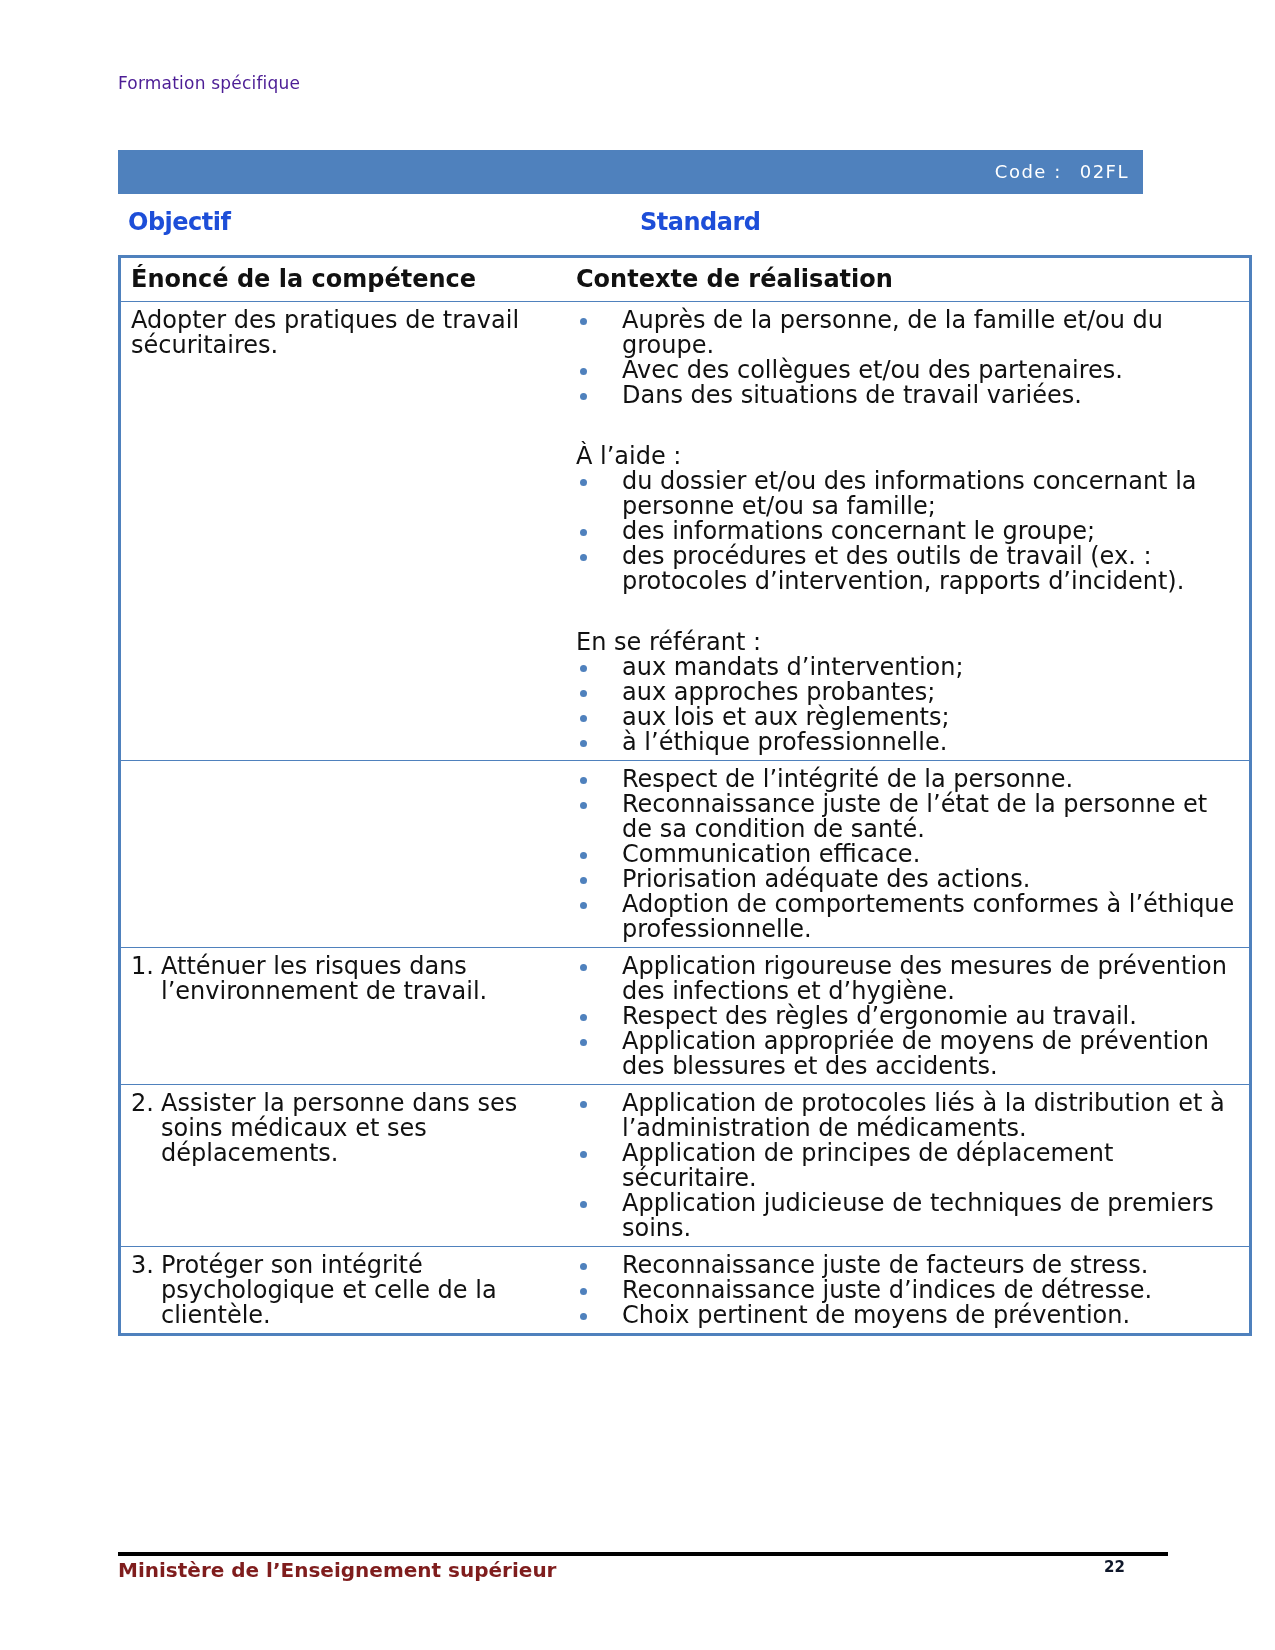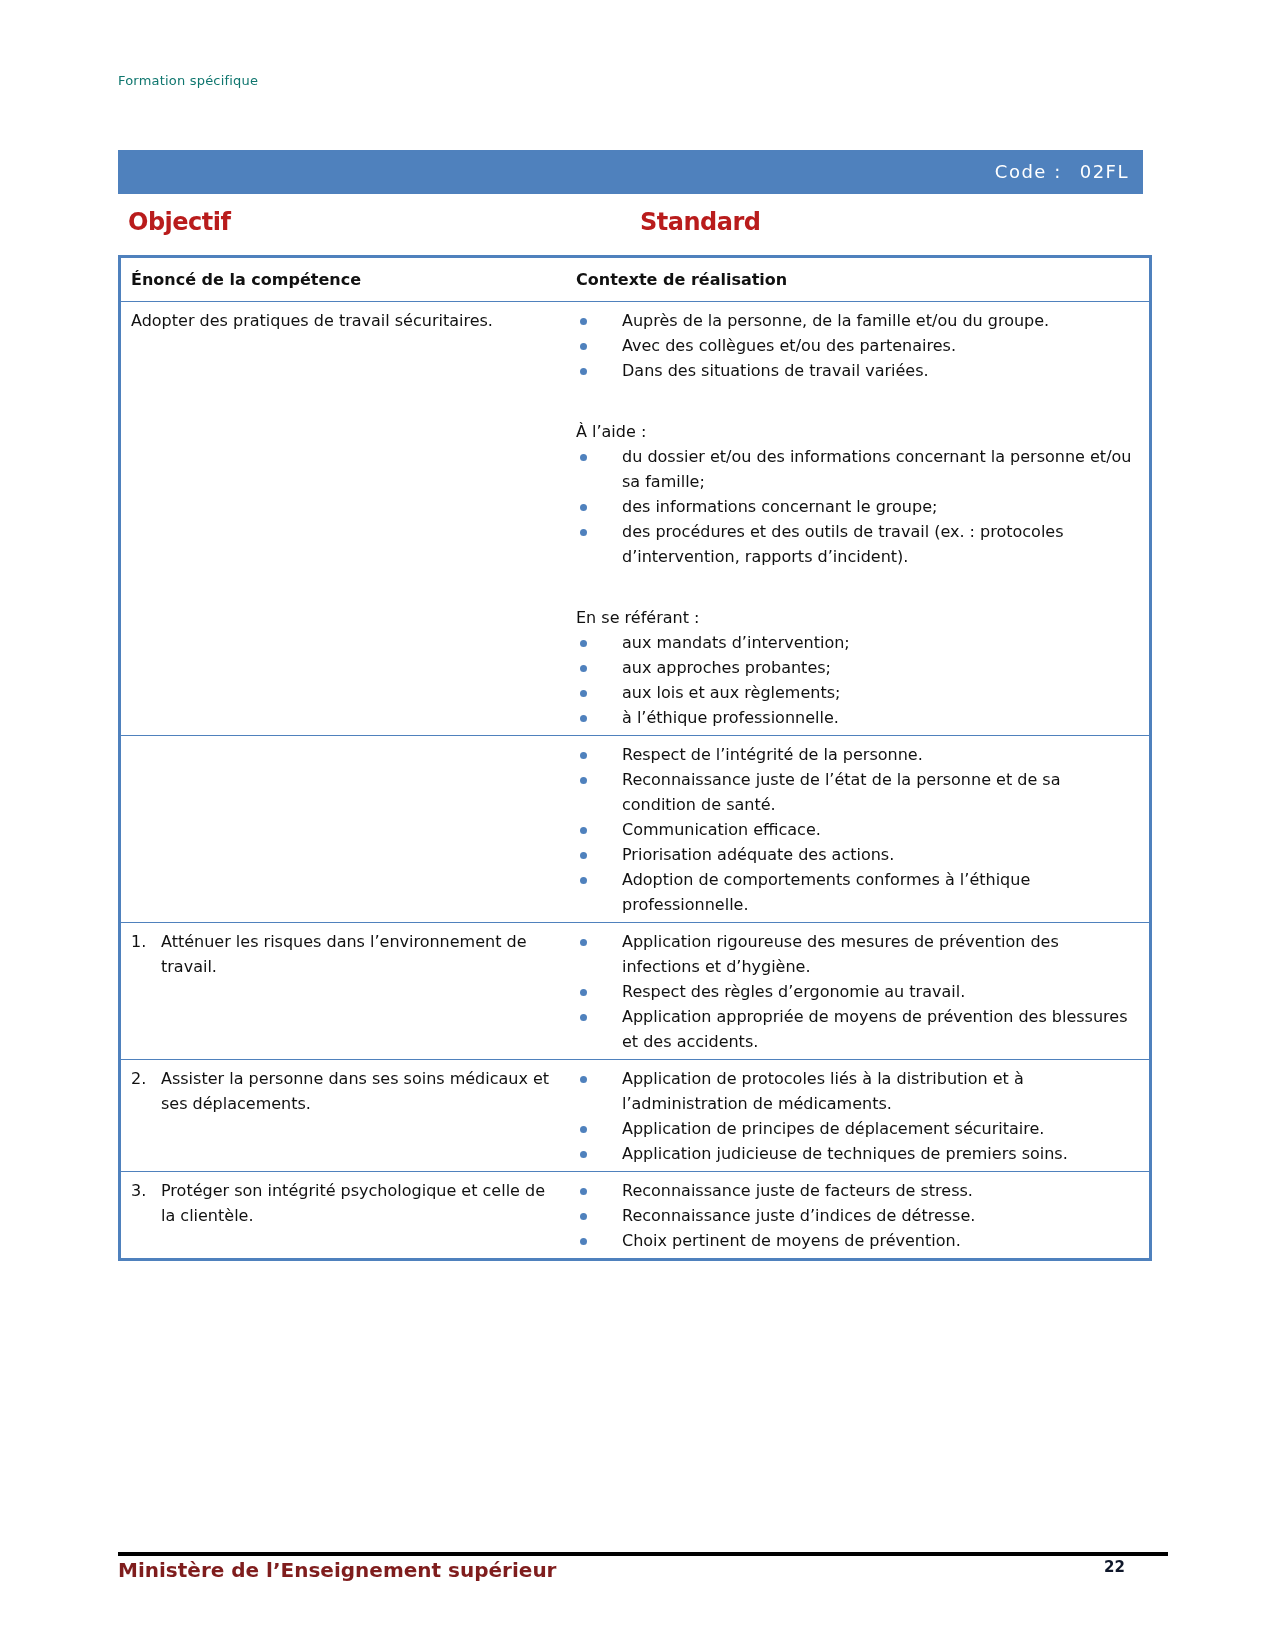--- a/index.html
+++ b/index.html
@@ -1,27 +1,27 @@
 <!DOCTYPE html>
 <html><head>
 <meta charset="utf-8">
 <style>
   html, body { margin: 0; padding: 0; background: #ffffff; }
   body { width: 1275px; height: 1650px; position: relative; overflow: hidden;
          font-family: "DejaVu Sans", sans-serif; color: #111; }
-  .running-head { position: absolute; left: 118px; top: 73px; font-size: 13px; color: #0f766e; letter-spacing: 0.2px; }
+  .running-head { position: absolute; left: 118px; top: 73px; font-size: 17px; color: #4c1d95; letter-spacing: 0.2px; }
   .code-bar { position: absolute; left: 118px; top: 150px; width: 1025px; height: 44px; background: #4f81bd; }
   .code-text { position: absolute; right: 14px; top: 0; height: 44px; line-height: 44px; color: #fff; font-size: 18px; letter-spacing: 1.5px; }
   .code-text .sep { display: inline-block; width: 18px; }
-  .col-head { position: absolute; top: 208px; font-size: 24px; font-weight: bold; color: #b91c1c; letter-spacing: -0.5px; }
+  .col-head { position: absolute; top: 208px; font-size: 24px; font-weight: bold; color: #1d4ed8; letter-spacing: -0.5px; }
   .col-head.obj { left: 128px; }
   .col-head.std { left: 640px; }
 
-  table.comp { position: absolute; left: 118px; top: 255px; width: 1034px; border-collapse: collapse;
-               border: 3px solid #4f81bd; font-size: 16px; line-height: 25px; }
+  table.comp { position: absolute; left: 118px; top: 255px; width: 1134px; border-collapse: collapse;
+               border: 3px solid #4f81bd; font-size: 24px; line-height: 25px; }
   table.comp td { border-top: 1px solid #4f81bd; vertical-align: top; padding: 6px 10px 5px 10px; }
   table.comp td.left { width: 423px; }
   table.comp td.right { padding-left: 12px; }
   .hdr { font-weight: bold; padding-top: 9px !important; padding-bottom: 9px !important; }
   ul.bl { list-style: none; margin: 0; padding: 0; }
   ul.bl li { position: relative; padding-left: 46px; }
   ul.bl li::before { content: ""; position: absolute; left: 4px; top: 10px; width: 7px; height: 7px; border-radius: 50%; background: #4f81bd; }
   .lead { display: block; margin-top: 36px; }
   ol.el { margin: 0; padding: 0; list-style: none; }
   ol.el li { position: relative; padding-left: 30px; }

